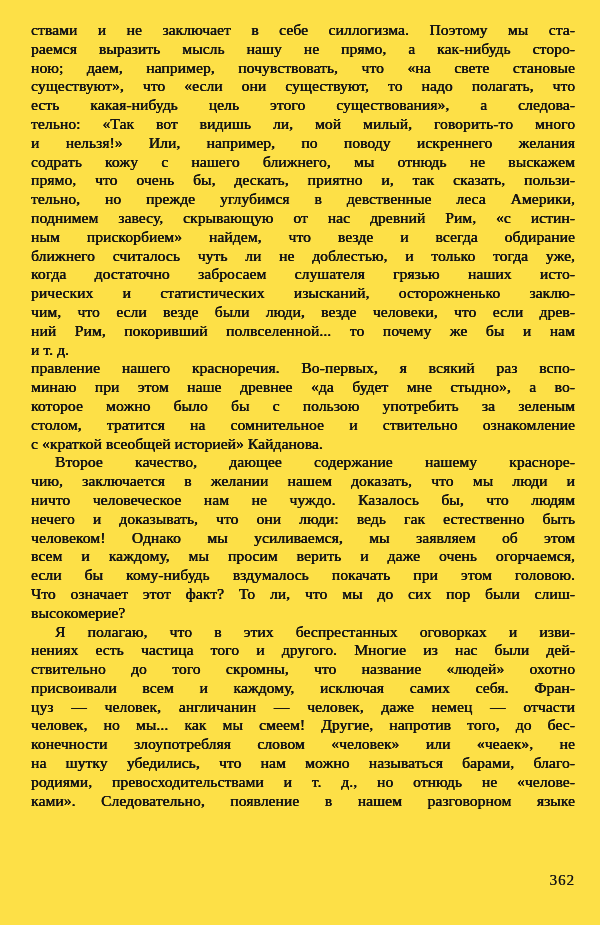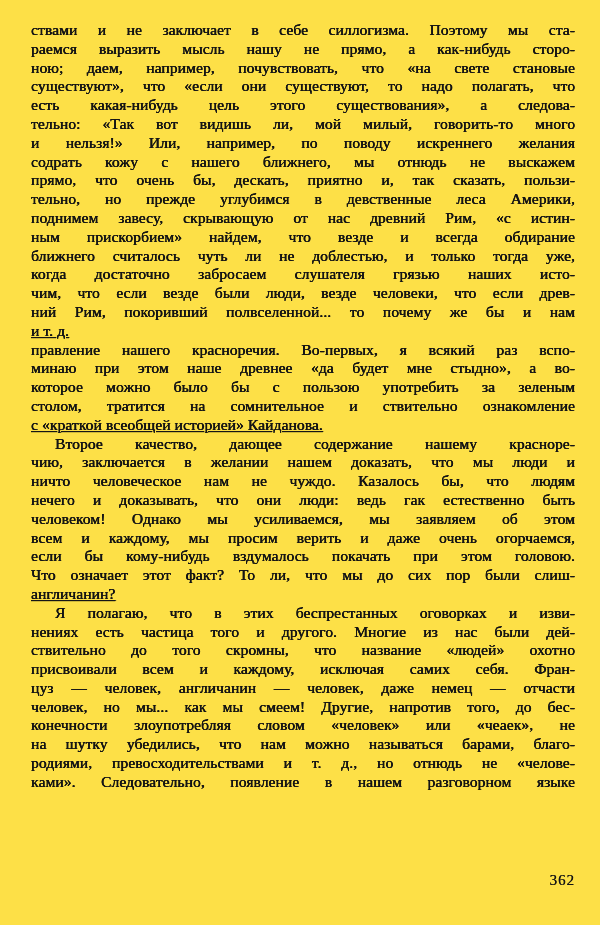--- a/index.html
+++ b/index.html
@@ -32,21 +32,20 @@
     text-align: justify;
     text-align-last: justify;
     text-justify: inter-word;
     white-space: normal;
     letter-spacing: 0.1px;
     
     text-shadow: 0.35px 0 0 currentColor, 0 0.2px 0 currentColor;
   }
   .line.short {
     text-align-last: left;
-    text-decoration: underline;
   }
   .line.first-indent {
     text-indent: 24px;
   }
   .page-number {
     position: absolute;
     left: 31px;
     top: 872px;
     width: 544px;
     text-align: right;
@@ -68,41 +67,42 @@
         <div class="line">есть какая-нибудь цель этого существования», а следова-</div>
         <div class="line">тельно: «Так вот видишь ли, мой милый, говорить-то много</div>
         <div class="line">и нельзя!» Или, например, по поводу искреннего желания</div>
         <div class="line">содрать кожу с нашего ближнего, мы отнюдь не выскажем</div>
         <div class="line">прямо, что очень бы, дескать, приятно и, так сказать, пользи-</div>
         <div class="line">тельно, но прежде углубимся в девственные леса Америки,</div>
         <div class="line">поднимем завесу, скрывающую от нас древний Рим, «с истин-</div>
         <div class="line">ным прискорбием» найдем, что везде и всегда обдирание</div>
         <div class="line">ближнего считалось чуть ли не доблестью, и только тогда уже,</div>
         <div class="line">когда достаточно забросаем слушателя грязью наших исто-</div>
+        <div class="line">рических и статистических изысканий, осторожненько заклю-</div>
         <div class="line">чим, что если везде были люди, везде человеки, что если древ-</div>
         <div class="line">ний Рим, покоривший полвселенной... то почему же бы и нам</div>
         <div class="line short">и т. д.</div>
       </div>
       <div class="paragraph">
         <div class="line">правление нашего красноречия. Во-первых, я всякий раз вспо-</div>
         <div class="line">минаю при этом наше древнее «да будет мне стыдно», а во-</div>
         <div class="line">которое можно было бы с пользою употребить за зеленым</div>
         <div class="line">столом, тратится на сомнительное и ствительно ознакомление</div>
         <div class="line short">с «краткой всеобщей историей» Кайданова.</div>
       </div>
       <div class="paragraph">
         <div class="line first-indent">Второе качество, дающее содержание нашему красноре-</div>
         <div class="line">чию, заключается в желании нашем доказать, что мы люди и</div>
         <div class="line">ничто человеческое нам не чуждо. Казалось бы, что людям</div>
         <div class="line">нечего и доказывать, что они люди: ведь гак естественно быть</div>
         <div class="line">человеком! Однако мы усиливаемся, мы заявляем об этом</div>
         <div class="line">всем и каждому, мы просим верить и даже очень огорчаемся,</div>
         <div class="line">если бы кому-нибудь вздумалось покачать при этом головою.</div>
         <div class="line">Что означает этот факт? То ли, что мы до сих пор были слиш-</div>
-        <div class="line short">англичанин?</div>
+        <div class="line short">высокомерие?</div>
       </div>
       <div class="paragraph">
         <div class="line first-indent">Я полагаю, что в этих беспрестанных оговорках и изви-</div>
         <div class="line">нениях есть частица того и другого. Многие из нас были дей-</div>
         <div class="line">ствительно до того скромны, что название «людей» охотно</div>
         <div class="line">присвоивали всем и каждому, исключая самих себя. Фран-</div>
         <div class="line">цуз — человек, англичанин — человек, даже немец — отчасти</div>
         <div class="line">человек, но мы... как мы смеем! Другие, напротив того, до бес-</div>
         <div class="line">конечности злоупотребляя словом «человек» или «чеаек», не</div>
         <div class="line">на шутку убедились, что нам можно называться барами, благо-</div>

